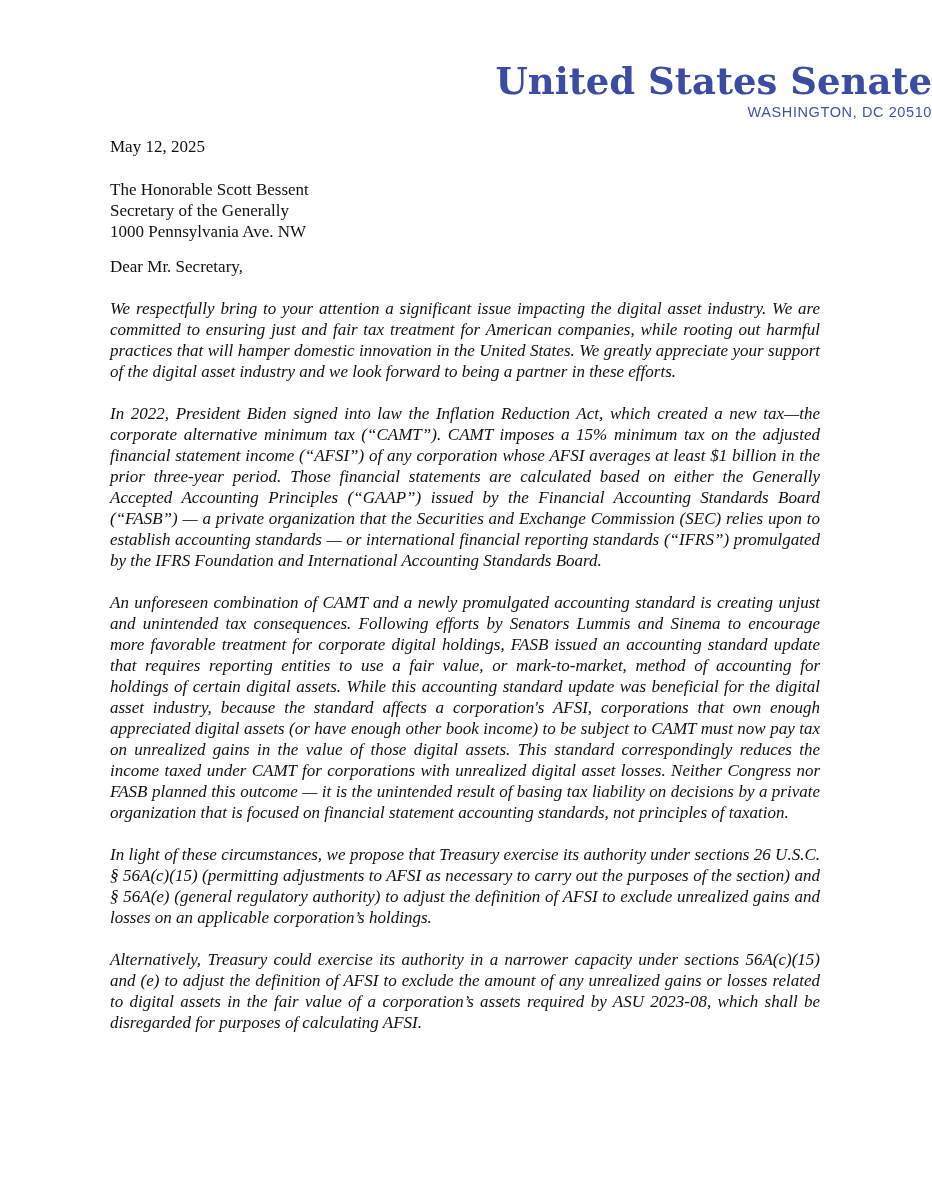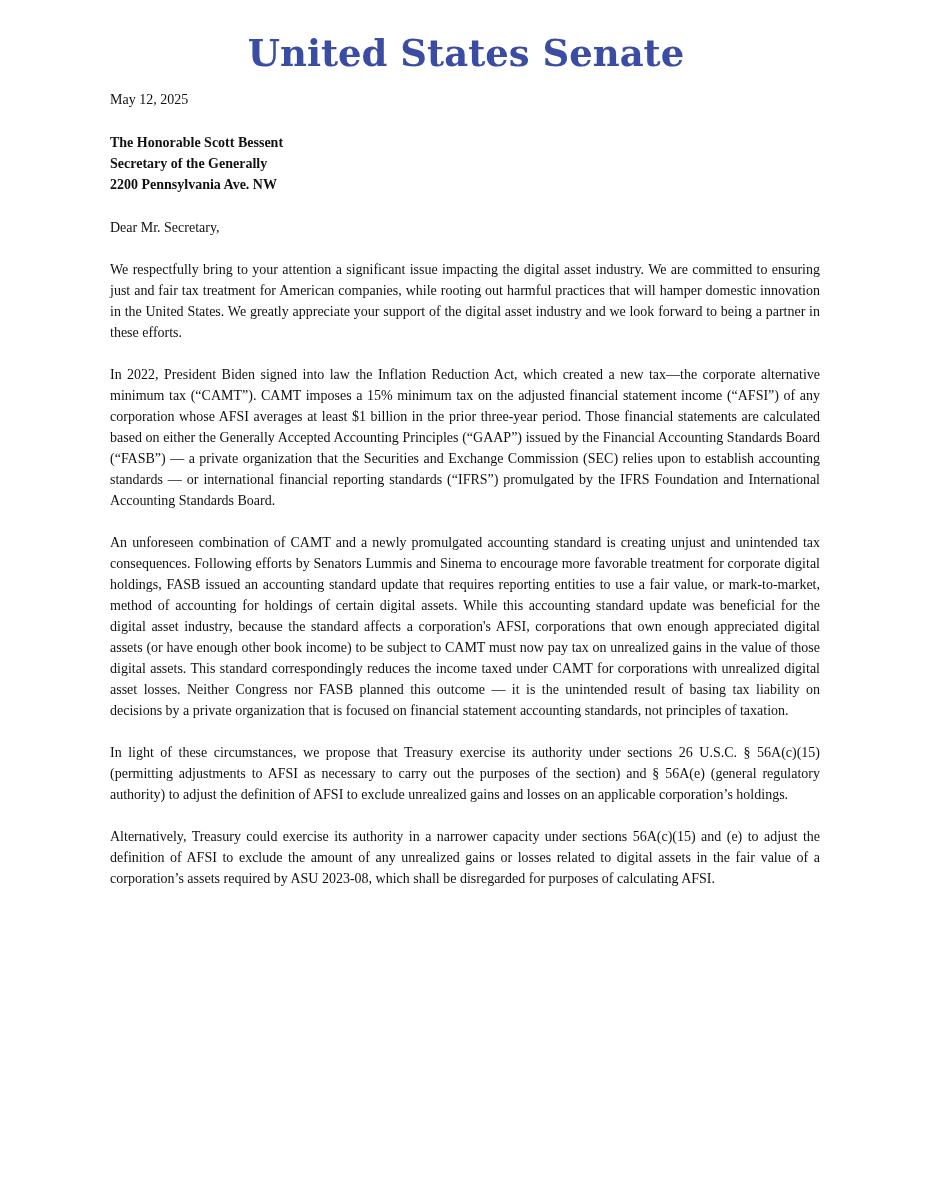--- a/index.html
+++ b/index.html
@@ -11,75 +11,76 @@
     position: relative;
     width: 932px;
     height: 1200px;
     background: #ffffff;
     font-family: "Liberation Serif", serif;
     color: #111111;
     overflow: hidden;
     box-sizing: border-box;
   }
   .letterhead {
-    padding-top: 32px;
-    text-align: center;
+    padding-top: 60px;
+    text-align: right;
   }
   .lh-title {
     font-family: "DejaVu Serif", serif;
     font-weight: 700;
     font-size: 37px;
     line-height: 42px;
     letter-spacing: 0px;
   }
   .lh-subtitle {
     margin-top: 2px;
     font-family: "Liberation Sans", sans-serif;
     font-size: 14.5px;
     line-height: 17px;
     letter-spacing: 0.6px;
     font-weight: 400;
   }
   .content {
     padding: 0 108px 0 110px;
-    font-size: 14px;
+    font-size: 17px;
     line-height: 21px;
   }
   .date {
     margin-top: 15px;
   }
   .address {
     margin-top: 22px;
-    font-weight: bold;
   }
   .salutation {
-    margin-top: 22px;
+    margin-top: 14px;
   }
   .para {
     margin: 21px 4px 0 0;
     text-align: justify;
+    font-style: italic;
   }
 </style>
 </head>
 <body>
 
 <div class="page">
 
   <header class="letterhead">
     <div class="lh-title" style="color: rgb(59, 77, 162);">United States Senate</div>
+    <div class="lh-subtitle" style="color: rgb(61, 85, 169);">WASHINGTON, DC 20510</div>
   </header>
 
   <main class="content">
 
     <div class="date">May 12, 2025</div>
 
     <div class="address">
       <div>The Honorable Scott Bessent</div>
       <div>Secretary of the Generally</div>
-      <div>2200 Pennsylvania Ave. NW</div>
+      <div>1000 Pennsylvania Ave. NW</div>
     </div>
 
     <div class="salutation">Dear Mr. Secretary,</div>
 
     <p class="para">We respectfully bring to your attention a significant issue impacting the digital asset industry. We are committed to ensuring just and fair tax treatment for American companies, while rooting out harmful practices that will hamper domestic innovation in the United States. We greatly appreciate your support of the digital asset industry and we look forward to being a partner in these efforts.</p>
 
     <p class="para">In 2022, President Biden signed into law the Inflation Reduction Act, which created a new tax—the corporate alternative minimum tax (“CAMT”). CAMT imposes a 15% minimum tax on the adjusted financial statement income (“AFSI”) of any corporation whose AFSI averages at least $1 billion in the prior three-year period. Those financial statements are calculated based on either the Generally Accepted Accounting Principles (“GAAP”) issued by the Financial Accounting Standards Board (“FASB”) — a private organization that the Securities and Exchange Commission (SEC) relies upon to establish accounting standards — or international financial reporting standards (“IFRS”) promulgated by the IFRS Foundation and International Accounting Standards Board.</p>
 
     <p class="para">An unforeseen combination of CAMT and a newly promulgated accounting standard is creating unjust and unintended tax consequences. Following efforts by Senators Lummis and Sinema to encourage more favorable treatment for corporate digital holdings, FASB issued an accounting standard update that requires reporting entities to use a fair value, or mark-to-market, method of accounting for holdings of certain digital assets. While this accounting standard update was beneficial for the digital asset industry, because the standard affects a corporation's AFSI, corporations that own enough appreciated digital assets (or have enough other book income) to be subject to CAMT must now pay tax on unrealized gains in the value of those digital assets. This standard correspondingly reduces the income taxed under CAMT for corporations with unrealized digital asset losses. Neither Congress nor FASB planned this outcome — it is the unintended result of basing tax liability on decisions by a private organization that is focused on financial statement accounting standards, not principles of taxation.</p>
 

